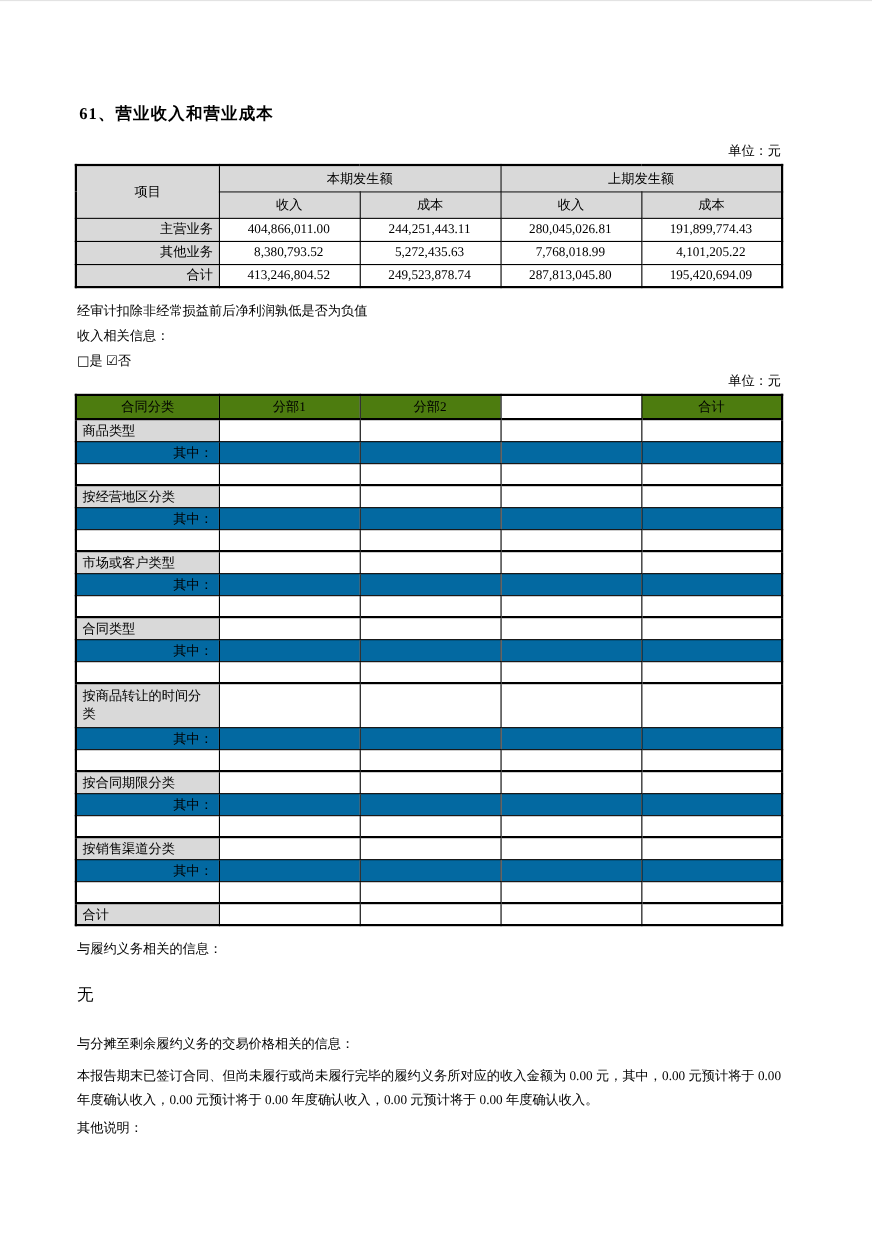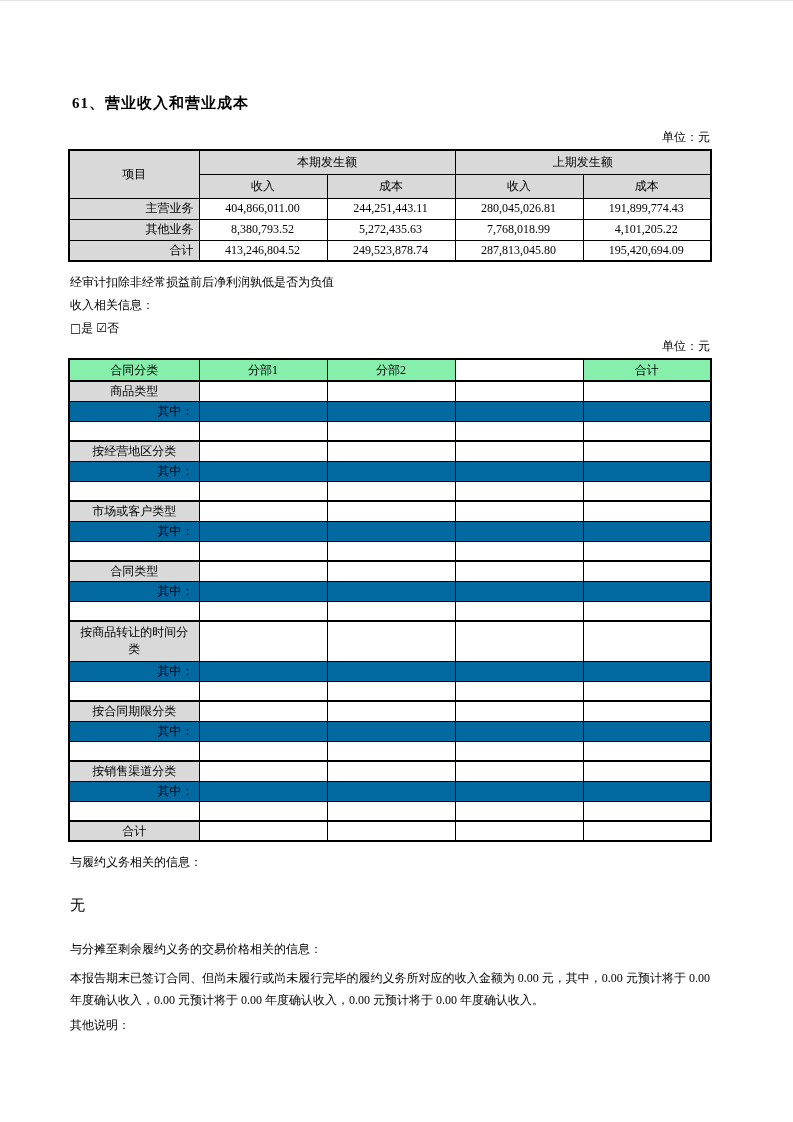--- a/index.html
+++ b/index.html
@@ -19,25 +19,25 @@
   td,th{border:1px solid #000;font-size:12px;font-weight:normal;box-sizing:border-box;
         padding:0 5px;overflow:hidden;white-space:normal;word-break:break-all;}
 
   
   .t1 th{background:#d9d9d9;text-align:center;height:24px;margin-left:36px;}
   .t1 td{height:21px;}
   .t1 td.lbl{background:#d9d9d9;text-align:right;}
   .t1 td.num{text-align:center;padding-right:6px;}
 
   
-  .t2 th{background:#86efac;text-align:center;height:22px;}
+  .t2 th{background:#4d7c0f;text-align:center;height:22px;}
   .t2 th.white{background:#fff;}
   .t2 td{height:20px;}
   .t2 tr.cat > td{border-top:2px solid #000;}
-  .t2 tr.cat td.lbl{background:#d9d9d9;text-align:center;}
+  .t2 tr.cat td.lbl{background:#d9d9d9;}
   .t2 tr.sub td{background:#0369a1;text-align:right;}
   .t2 tr.sub td.lbl.ind{padding-left:19px;}
   .t2 tr.tall td{height:40px;}
 
   .para{font-size:12px;margin:12px 0 0 2px;line-height:17px;}
   .chkline{font-size:12px;margin:6px 0 0 2px;line-height:17px;}
   .chk{font-family:"DejaVu Sans","Liberation Sans",sans-serif;font-size:12px;}
   .none-val{font-size:15px;margin:24px 0 0 2px;line-height:20px;}
   .bigGap{margin-top:26px;}
   .bodytext{font-size:12px;margin:9px 0 0 2px;line-height:22px;text-align:justify;}

